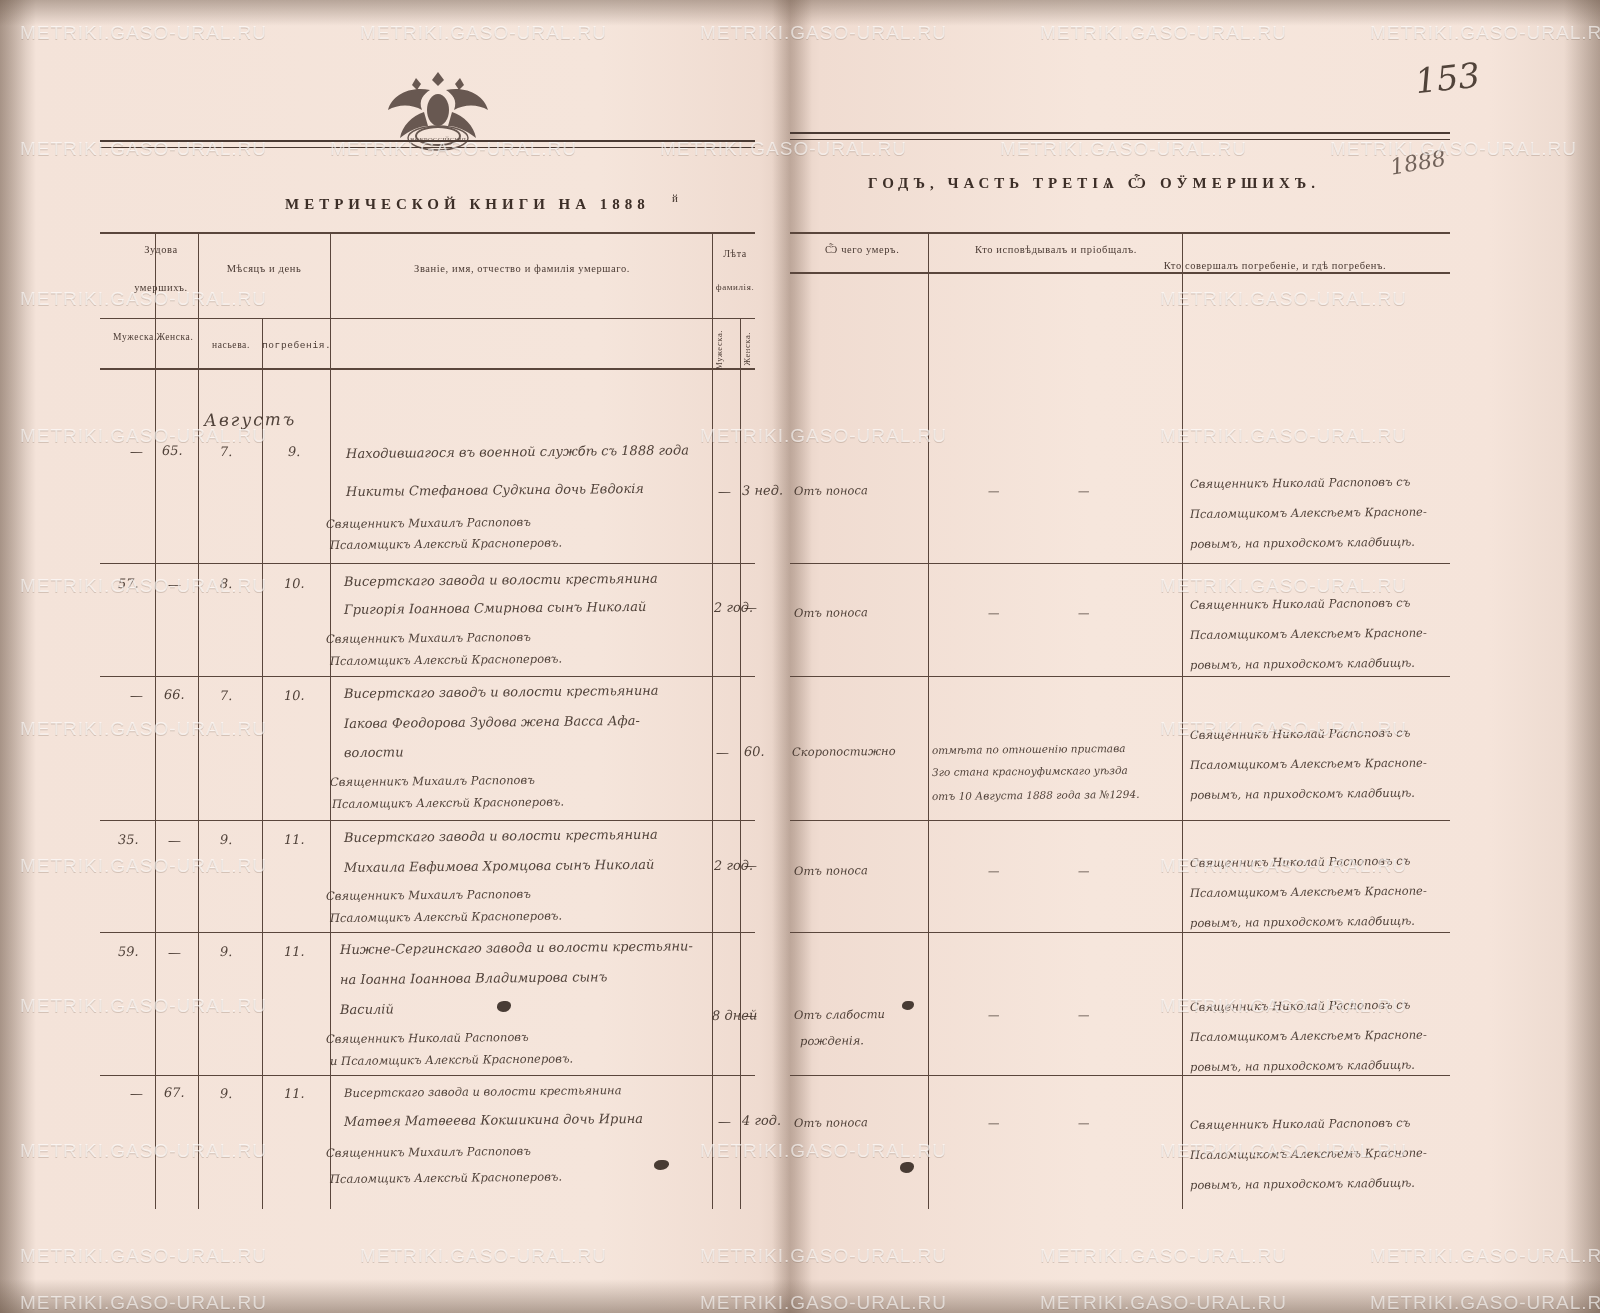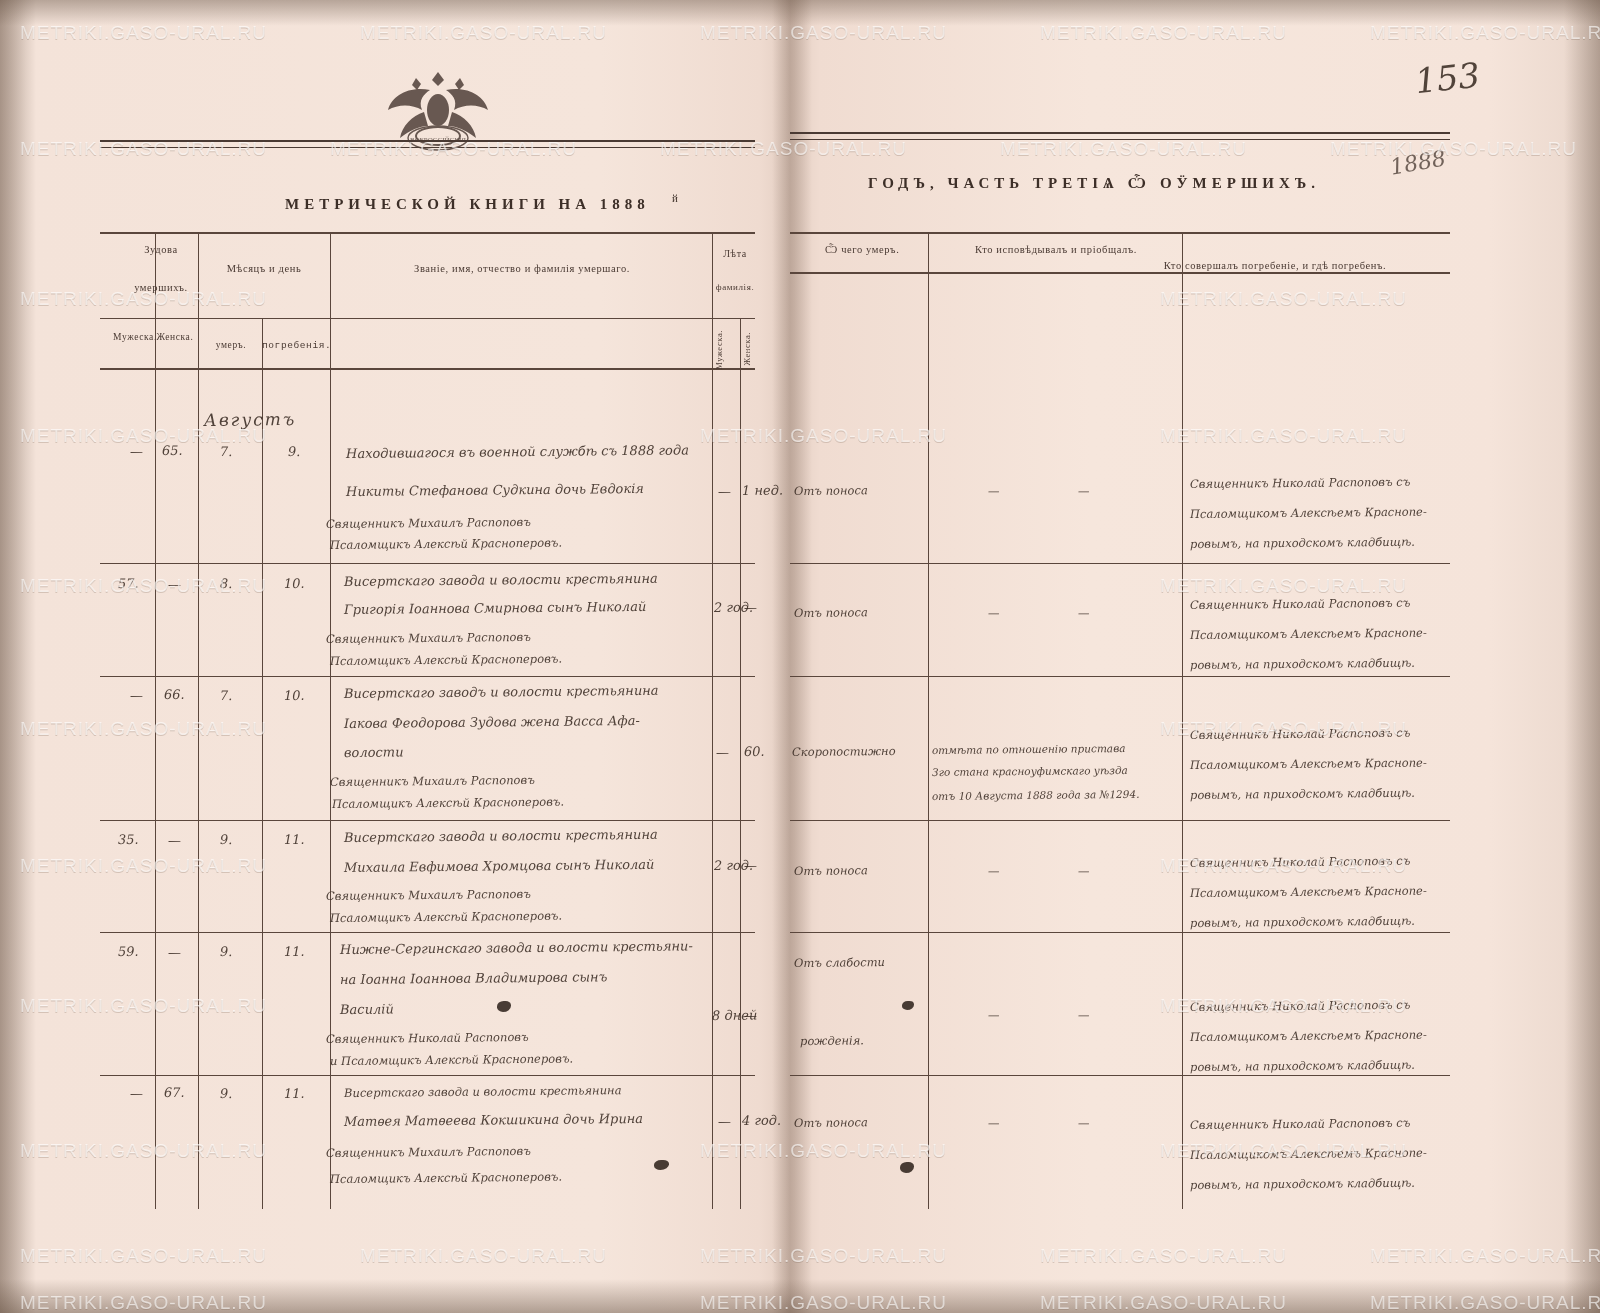--- a/index.html
+++ b/index.html
@@ -155,42 +155,42 @@
   <div class="rule vr" style="left:330px; top:232px; height:977px;"></div>
   <div class="rule vr" style="left:712px; top:232px; height:977px;"></div>
   <div class="rule vr" style="left:740px; top:318px; height:891px;"></div>
 
   <div class="printed colhead" style="left:126px; top:244px; width:70px;">Зудова</div>
   <div class="printed colhead" style="left:117px; top:282px; width:88px;">умершихъ.</div>
   <div class="printed colhead" style="left:110px; top:332px; width:50px; font-size:9.5px;">Мужеска.</div>
   <div class="printed colhead" style="left:152px; top:332px; width:46px; font-size:9.5px;">Женска.</div>
 
   <div class="printed colhead" style="left:200px; top:263px; width:128px;">Мѣсяцъ и день</div>
-  <div class="printed colhead" style="left:200px; top:340px; width:62px; font-size:9.5px;">умеръ.</div>
+  <div class="printed colhead" style="left:200px; top:340px; width:62px; font-size:9.5px;">насьева.</div>
   <div class="printed colhead" style="left:262px; top:340px; width:68px; font-size:9.5px;font-family:Liberation Mono, monospace;">погребенія.</div>
 
   <div class="printed colhead" style="left:334px; top:263px; width:376px;">Званіе, имя, отчество и фамилія умершаго.</div>
 
   <div class="printed colhead" style="left:714px; top:248px; width:42px; font-size:10px;">Лѣта</div>
   <div class="printed colhead" style="left:705px; top:282px; width:60px; font-size:9px;">фамилія.</div>
   <div class="printed colhead" style="left:714px; top:330px; width:26px; font-size:8.5px; writing-mode:vertical-rl; transform:rotate(180deg);">Мужеска.</div>
   <div class="printed colhead" style="left:742px; top:332px; width:14px; font-size:8.5px; writing-mode:vertical-rl; transform:rotate(180deg);">Женска.</div>
 
   <div class="hand big" style="left:204px; top:410px;">Августъ</div>
 
   <div class="hand num" style="left:130px; top:444px;">—</div>
   <div class="hand num" style="left:162px; top:443px;">65.</div>
   <div class="hand num" style="left:220px; top:444px;">7.</div>
   <div class="hand num" style="left:288px; top:444px;">9.</div>
   <div class="hand" style="left:346px; top:446px;">Находившагося въ военной службѣ съ 1888 года</div>
   <div class="hand" style="left:346px; top:484px;">Никиты Стефанова Судкина дочь Евдокія</div>
   <div class="hand sm" style="left:326px; top:517px;">Священникъ Михаилъ Распоповъ</div>
   <div class="hand sm" style="left:330px; top:538px;">Псаломщикъ Алексѣй Красноперовъ.</div>
   <div class="hand num" style="left:718px; top:484px;">—</div>
-  <div class="hand num" style="left:742px; top:483px;">1 нед.</div>
+  <div class="hand num" style="left:742px; top:483px;">3 нед.</div>
   <div class="hand sm" style="left:794px; top:484px;">Отъ поноса</div>
   <div class="hand sm" style="left:988px; top:484px;">—</div>
   <div class="hand sm" style="left:1078px; top:484px;">—</div>
   <div class="hand sm" style="left:1190px; top:477px;">Священникъ Николай Распоповъ съ</div>
   <div class="hand sm" style="left:1190px; top:507px;">Псаломщикомъ Алексѣемъ Краснопе-</div>
   <div class="hand sm" style="left:1190px; top:537px;">ровымъ, на приходскомъ кладбищѣ.</div>
   <div class="rule hr" style="left:100px; top:563px; width:655px;"></div>
   <div class="rule hr" style="left:790px; top:563px; width:660px;"></div>
 
   <div class="hand num" style="left:118px; top:576px;">57.</div>
@@ -256,21 +256,21 @@
   <div class="hand num" style="left:168px; top:945px;">—</div>
   <div class="hand num" style="left:220px; top:944px;">9.</div>
   <div class="hand num" style="left:284px; top:944px;">11.</div>
   <div class="hand" style="left:340px; top:942px;">Нижне-Сергинскаго завода и волости крестьяни-</div>
   <div class="hand" style="left:340px; top:972px;">на Іоанна Іоаннова Владимирова сынъ</div>
   <div class="hand" style="left:340px; top:1002px;">Василій</div>
   <div class="hand sm" style="left:326px; top:1032px;">Священникъ Николай Распоповъ</div>
   <div class="hand sm" style="left:330px; top:1054px;">и Псаломщикъ Алексѣй Красноперовъ.</div>
   <div class="hand num" style="left:712px; top:1008px;">8 дней</div>
   <div class="hand num" style="left:744px; top:1008px;">—</div>
-  <div class="hand sm" style="left:794px; top:956px;">Отъ слабости</div>
+  <div class="hand sm" style="left:794px; top:1008px;">Отъ слабости</div>
   <div class="hand sm" style="left:800px; top:1034px;">рожденія.</div>
   <div class="hand sm" style="left:988px; top:1008px;">—</div>
   <div class="hand sm" style="left:1078px; top:1008px;">—</div>
   <div class="hand sm" style="left:1190px; top:1000px;">Священникъ Николай Распоповъ съ</div>
   <div class="hand sm" style="left:1190px; top:1030px;">Псаломщикомъ Алексѣемъ Краснопе-</div>
   <div class="hand sm" style="left:1190px; top:1060px;">ровымъ, на приходскомъ кладбищѣ.</div>
   <div class="rule hr" style="left:100px; top:1075px; width:655px;"></div>
   <div class="rule hr" style="left:790px; top:1075px; width:660px;"></div>
 
   <div class="hand num" style="left:130px; top:1086px;">—</div>

